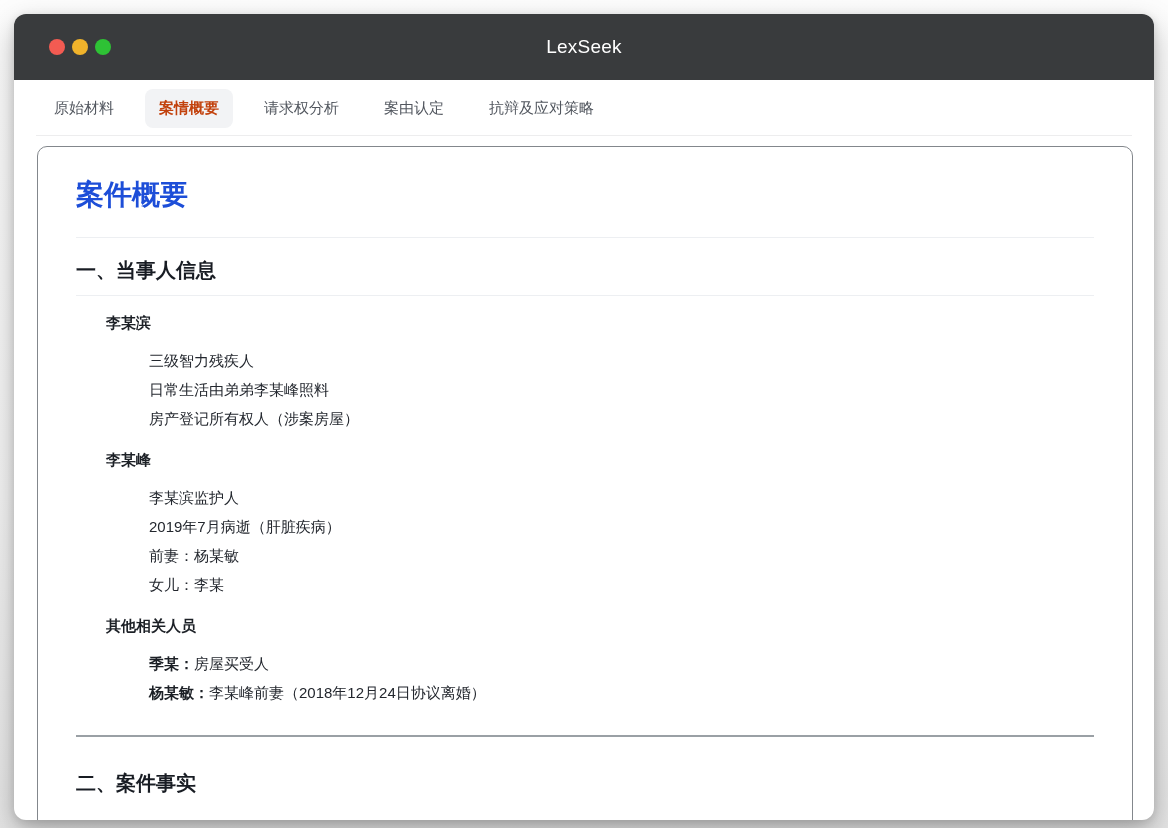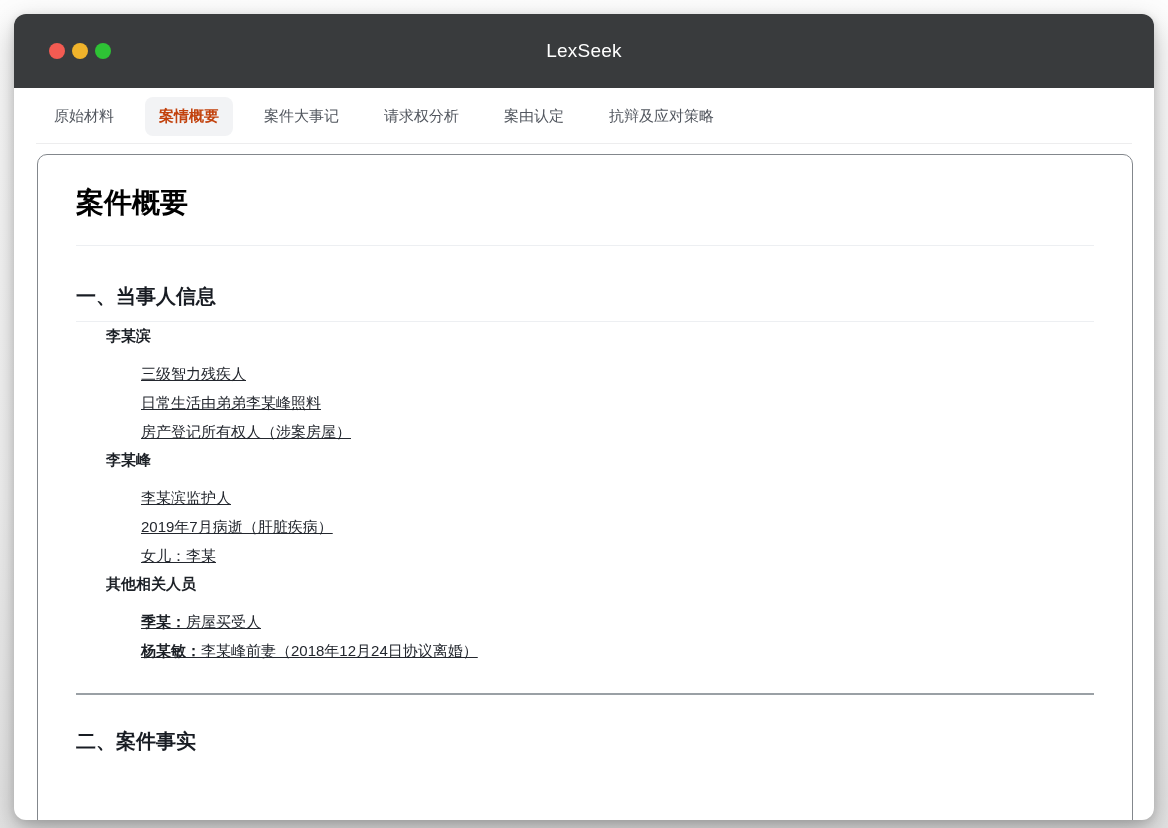--- a/index.html
+++ b/index.html
@@ -16,21 +16,21 @@
     width: 1140px; height: 806px;
     background: #ffffff;
     border-radius: 12px;
     box-shadow: 0 12px 30px rgba(0,0,0,0.28), 0 2px 8px rgba(0,0,0,0.12);
     overflow: hidden;
     display: flex;
     flex-direction: column;
   }
   .titlebar {
     flex: none;
-    height: 74px;
+    height: 66px;
     background: #393b3d;
     position: relative;
     display: flex;
     align-items: center;
     justify-content: center;
   }
   .traffic-lights {
     position: absolute;
     left: 35px;
     top: 0;
@@ -95,53 +95,52 @@
     background: #ffffff;
     border: 1px solid #83878c;
     border-radius: 10px;
     padding: 30px 38px 60px 38px;
     min-height: 920px;
   }
   .page-title {
     font-size: 28px;
     line-height: 36px;
     font-weight: 700;
-    color: #000000;
+    color: #1d4ed8;
   }
   .divider {
     height: 1px;
     background: #edeff2;
     margin-top: 24px;
   }
   .divider.sub { margin-top: 11px; }
   .section-heading {
     font-size: 20px;
     line-height: 28px;
     font-weight: 700;
     color: #181c23;
-    margin-top: 36px;
+    margin-top: 18px;
   }
   .section-heading.second { margin-top: 32px; }
   .group { padding-left: 30px; }
   .group-name {
     font-size: 15px;
     line-height: 22px;
     font-weight: 700;
     color: #1c2026;
-    margin-top: 3px;
+    margin-top: 16px;
   }
   .group:first-of-type .group-name { margin-top: 20px; }
   .item-list { padding-left: 35px; margin-top: 12px; }
   .item {
     font-size: 15px;
     line-height: 29px;
     color: #23272e;
-    text-decoration: underline;
-  }
-  .item-label { font-weight: 700; color: #1c2026; }
+  }
+  .item-label { font-weight: 700; color: #1c2026; margin-left: 8px; }
   .thick-rule {
     border: none;
     height: 2px;
     background: #9aa0a5;
     margin-top: 28px;
   }
 </style>
 </head>
 <body>
 
@@ -152,21 +151,20 @@
       <button class="light" style="background:#f35b52"></button>
       <button class="light" style="background:#f0b32b"></button>
       <button class="light" style="background:#2ec235"></button>
     </div>
     <div class="titlebar-title">LexSeek</div>
   </div>
 
   <nav class="tabbar">
     <button class="tab">原始材料</button>
     <button class="tab active">案情概要</button>
-    <button class="tab">案件大事记</button>
     <button class="tab">请求权分析</button>
     <button class="tab">案由认定</button>
     <button class="tab">抗辩及应对策略</button>
   </nav>
 
   <div class="content">
     <div class="card">
 
       <h1 class="page-title">案件概要</h1>
       <div class="divider"></div>
@@ -181,20 +179,21 @@
           <div class="item"><span class="item-label"></span><span>日常生活由弟弟李某峰照料</span></div>
           <div class="item"><span class="item-label"></span><span>房产登记所有权人（涉案房屋）</span></div>
         </div>
       </div>
 
       <div class="group">
         <div class="group-name">李某峰</div>
         <div class="item-list">
           <div class="item"><span class="item-label"></span><span>李某滨监护人</span></div>
           <div class="item"><span class="item-label"></span><span>2019年7月病逝（肝脏疾病）</span></div>
+          <div class="item"><span class="item-label"></span><span>前妻：杨某敏</span></div>
           <div class="item"><span class="item-label"></span><span>女儿：李某</span></div>
         </div>
       </div>
 
       <div class="group">
         <div class="group-name">其他相关人员</div>
         <div class="item-list">
           <div class="item"><span class="item-label">季某：</span><span>房屋买受人</span></div>
           <div class="item"><span class="item-label">杨某敏：</span><span>李某峰前妻（2018年12月24日协议离婚）</span></div>
         </div>

